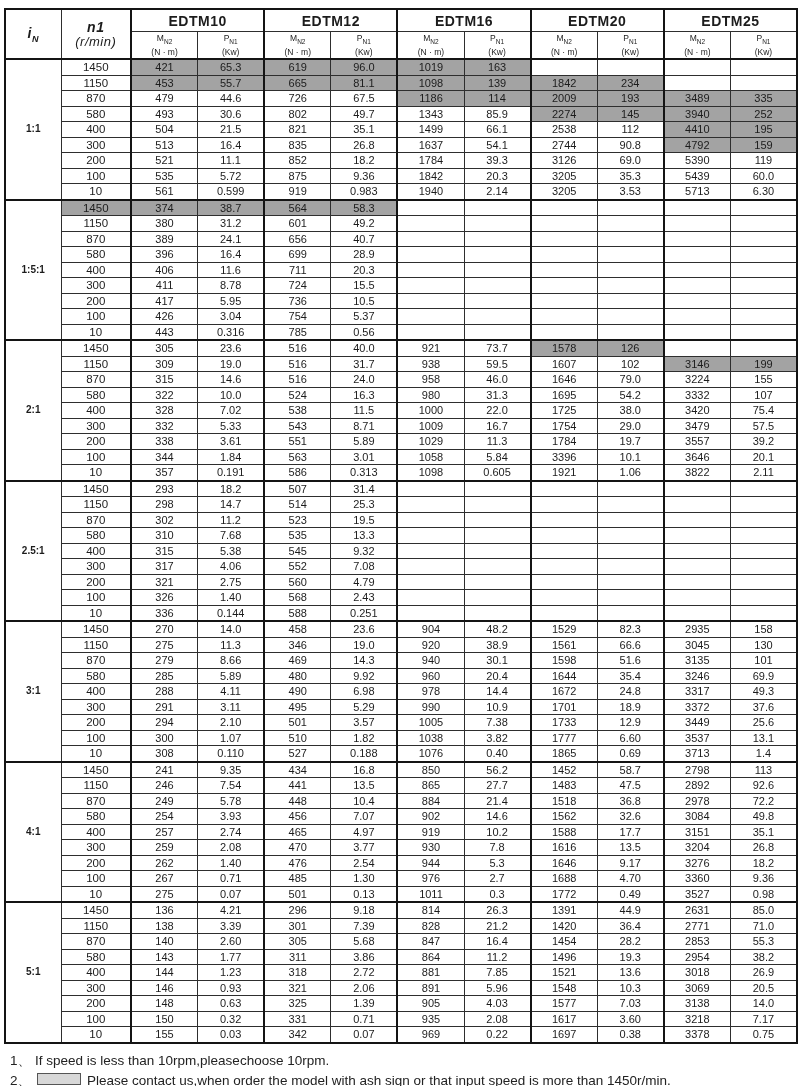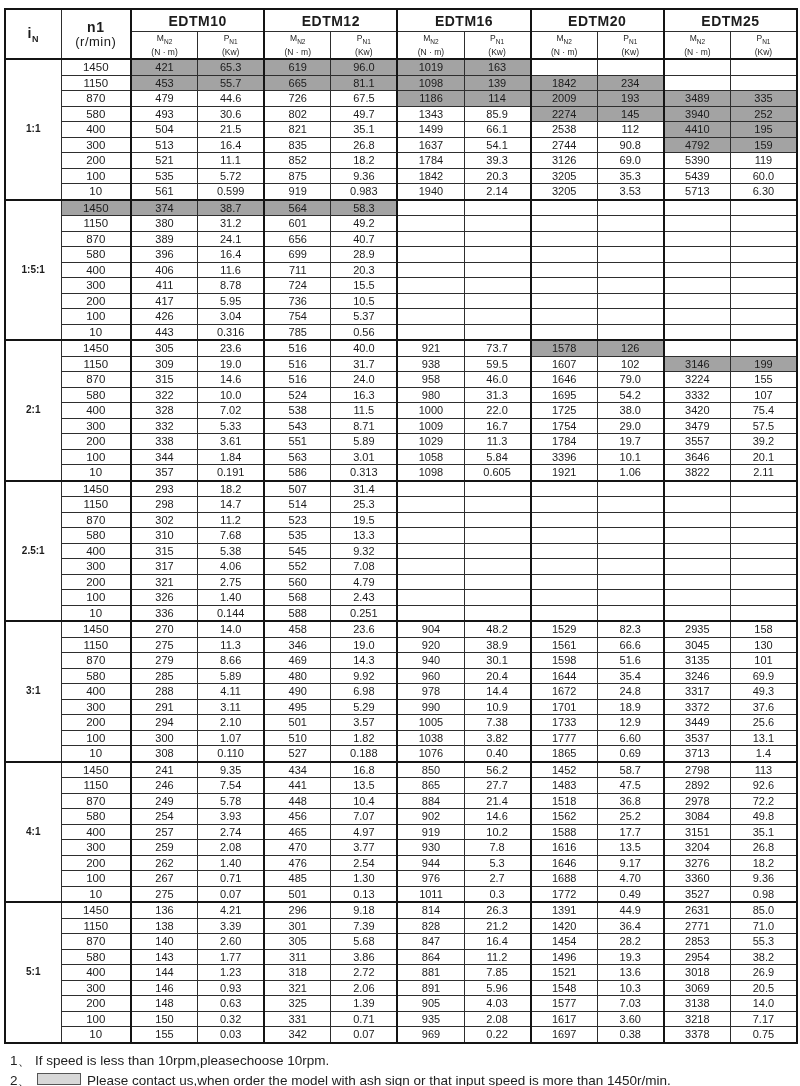--- a/index.html
+++ b/index.html
@@ -33,21 +33,21 @@
   
   thead th { background:#ffffff; }
   th.ratio-head { font-size:15px; font-weight:bold; }
   th.ratio-head sub { font-size:9px; }
   th.speed-head .n1   { font-size:14px; font-weight:bold; line-height:15px; }
   th.speed-head .rmin { font-size:13px; font-weight:normal; line-height:14px; }
   tr.model-row th { height:21px; font-size:14px; font-weight:bold; letter-spacing:0.5px; }
   th.subcol { height:26px; font-size:8.5px; font-weight:normal; line-height:10px; }
   th.subcol sub { font-size:6.5px; }
   thead tr:last-child th { border-bottom-width:2px; border-bottom-color:#141414; }
-  thead th[rowspan] { border-bottom-width:2px; border-bottom-color:#141414; }
+  thead th[rowspan] { border-bottom-width:2px; border-bottom-color:#141414;font-style:italic; }
 
   
   tbody td { height:14.5px; font-size:11px; line-height:14.5px; }
   td.ratio-cell {
     font-weight:bold; font-size:10px;
     border-bottom-width:2px; border-bottom-color:#141414;
   }
   td.n1-cell { font-size:11.5px; }
   .model-start { border-left-width:2px; border-left-color:#141414; }
   tr.group-end td { border-bottom-width:2px; border-bottom-color:#141414; }
@@ -775,21 +775,21 @@
         </tr>
         <tr>
           <td class="n1-cell">580</td>
           <td class="model-start">254</td>
           <td class="">3.93</td>
           <td class="model-start">456</td>
           <td class="">7.07</td>
           <td class="model-start">902</td>
           <td class="">14.6</td>
           <td class="model-start">1562</td>
-          <td class="">25.2</td>
+          <td class="">32.6</td>
           <td class="model-start">3084</td>
           <td class="">49.8</td>
         </tr>
         <tr>
           <td class="n1-cell">400</td>
           <td class="model-start">257</td>
           <td class="">2.74</td>
           <td class="model-start">465</td>
           <td class="">4.97</td>
           <td class="model-start">919</td>

